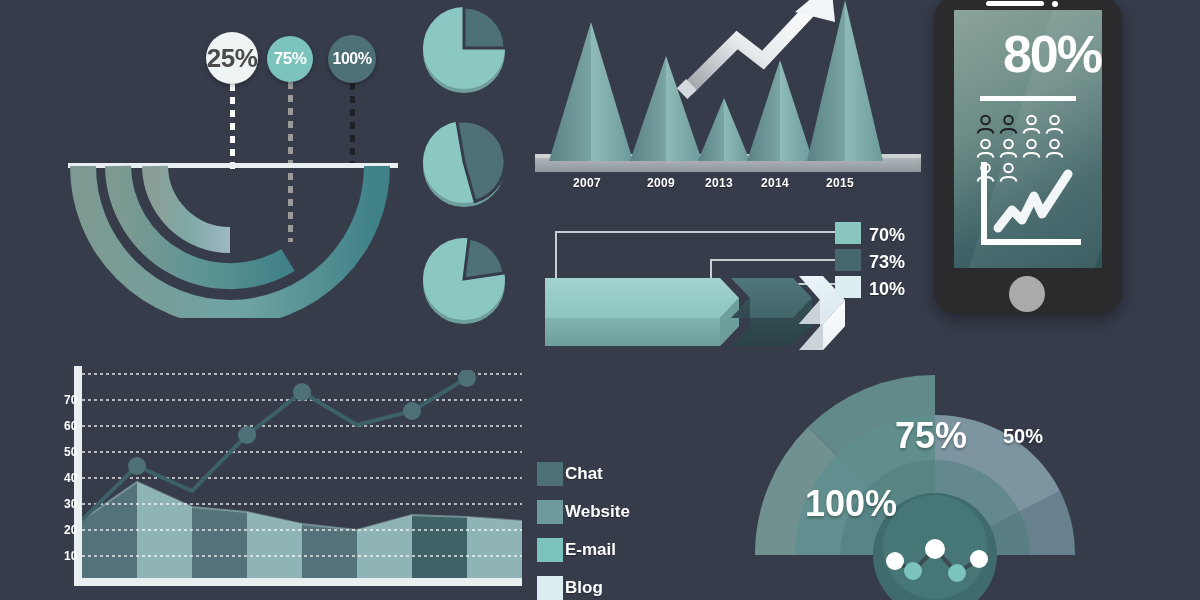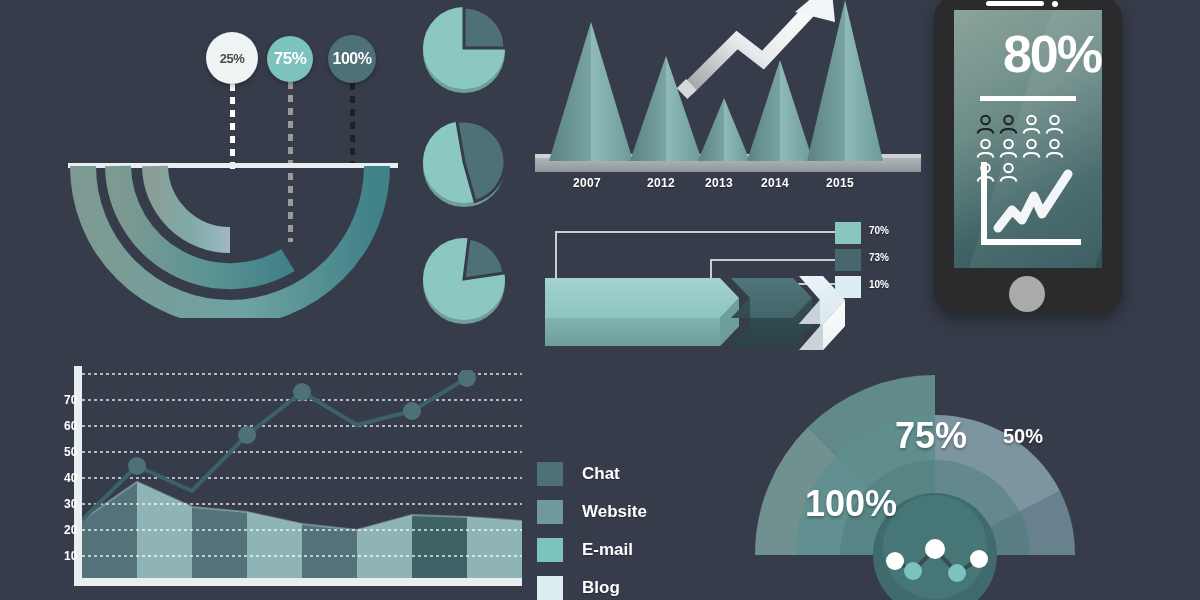--- a/index.html
+++ b/index.html
@@ -13,21 +13,21 @@
   .stage { position:absolute; inset:0; width:1200px; height:600px; }
   .abs { position:absolute; }
 
   
   .bubble {
     position:absolute; border-radius:50%;
     display:flex; align-items:center; justify-content:center;
     font-weight:bold; letter-spacing:-0.5px;
     box-shadow:0 2px 5px rgba(0,0,0,.28);
   }
-  .bub-a { width:52px; height:52px; left:206px; top:32px; background:#eef3f4; color:#4b4b4b; font-size:13px; }
+  .bub-a { width:52px; height:52px; left:206px; top:32px; background:#eef3f4; color:#4b4b4b; font-size:26px; }
   .bub-b { width:46px; height:46px; left:267px; top:36px; background:#7cc3bd; color:#ffffff; font-size:17px; }
   .bub-c { width:48px; height:48px; left:328px; top:35px; background:#4d7176; color:#ffffff; font-size:16px; }
 
   .dashline { position:absolute; width:5px; }
   .dl-a { left:230px; top:84px; height:90px;
           background:repeating-linear-gradient(#ffffff 0 7px, transparent 7px 13px); }
   .dl-b { left:288px; top:82px; height:160px;
           background:repeating-linear-gradient(#9a9a9a 0 7px, transparent 7px 13px); }
   .dl-c { left:350px; top:83px; height:86px;
           background:repeating-linear-gradient(#1f2128 0 7px, transparent 7px 13px); }
@@ -40,21 +40,21 @@
   
   .conewrap { position:absolute; left:535px; top:-6px; width:390px; height:200px; }
   .yearlbl {
     position:absolute; color:#ffffff; font-size:12px; font-weight:bold;
     text-shadow:0 1px 1px rgba(0,0,0,.45); letter-spacing:.3px;
   }
 
   
   .funwrap { position:absolute; left:535px; top:222px; width:400px; height:135px; }
   .sw-lbl {
-    position:absolute; color:#ffffff; font-size:10px; font-weight:bold;
+    position:absolute; color:#ffffff; font-size:18px; font-weight:bold;
     text-shadow:0 1px 1px rgba(0,0,0,.4);
   }
 
   
   .phone {
     position:absolute; left:934px; top:-4px; width:188px; height:318px;
     background:#2b2b2e; border-radius:22px;
     box-shadow:0 6px 16px rgba(0,0,0,.35);
   }
   .phone-screen {
@@ -80,21 +80,21 @@
   }
 
   
   .areawrap { position:absolute; left:50px; top:352px; width:480px; height:248px; }
 
   
   .legend { position:absolute; left:537px; top:455px; width:170px; }
   .leg-row { display:flex; align-items:center; height:38px; }
   .leg-sw { width:26px; height:24px; flex:0 0 26px; }
   .leg-tx {
-    margin-left:19px; color:#ffffff; font-size:17px; font-weight:bold;
+    margin-left:2px; color:#ffffff; font-size:17px; font-weight:bold;
     text-shadow:0 1px 1px rgba(0,0,0,.35);
   }
 
   
   .gaugewrap { position:absolute; left:735px; top:365px; width:400px; height:240px; }
   .g-lbl {
     position:absolute; color:#ffffff; font-weight:bold;
     text-shadow:0 2px 3px rgba(0,0,0,.3);
   }
   .g-100 { font-size:36px; left:70px; top:118px; }
@@ -215,21 +215,21 @@
       </g>
 
       <g>
         <path d="M 152 96 L 202 46 L 228 66 L 288 2" fill="none" stroke="url(#arrowg)" stroke-width="14" stroke-linejoin="miter" stroke-linecap="butt"></path>
         <polygon points="296,-12 300,28 260,18" fill="#f2f5f7"></polygon>
         <rect x="145" y="88" width="13" height="15" fill="#d4d9dc" transform="rotate(-45 151 95)"></rect>
       </g>
     </svg>
 
     <div class="yearlbl" style="left:38px; top:182px;">2007</div>
-    <div class="yearlbl" style="left:112px; top:182px;">2012</div>
+    <div class="yearlbl" style="left:112px; top:182px;">2009</div>
     <div class="yearlbl" style="left:170px; top:182px;">2013</div>
     <div class="yearlbl" style="left:226px; top:182px;">2014</div>
     <div class="yearlbl" style="left:291px; top:182px;">2015</div>
   </div>
 
   <div class="funwrap">
     <svg width="400" height="135" viewBox="0 0 400 135">
       <defs>
         <linearGradient id="f1t" x1="0" y1="0" x2="0" y2="1">
           <stop offset="0%" stop-color="#a4d3ce"></stop>

